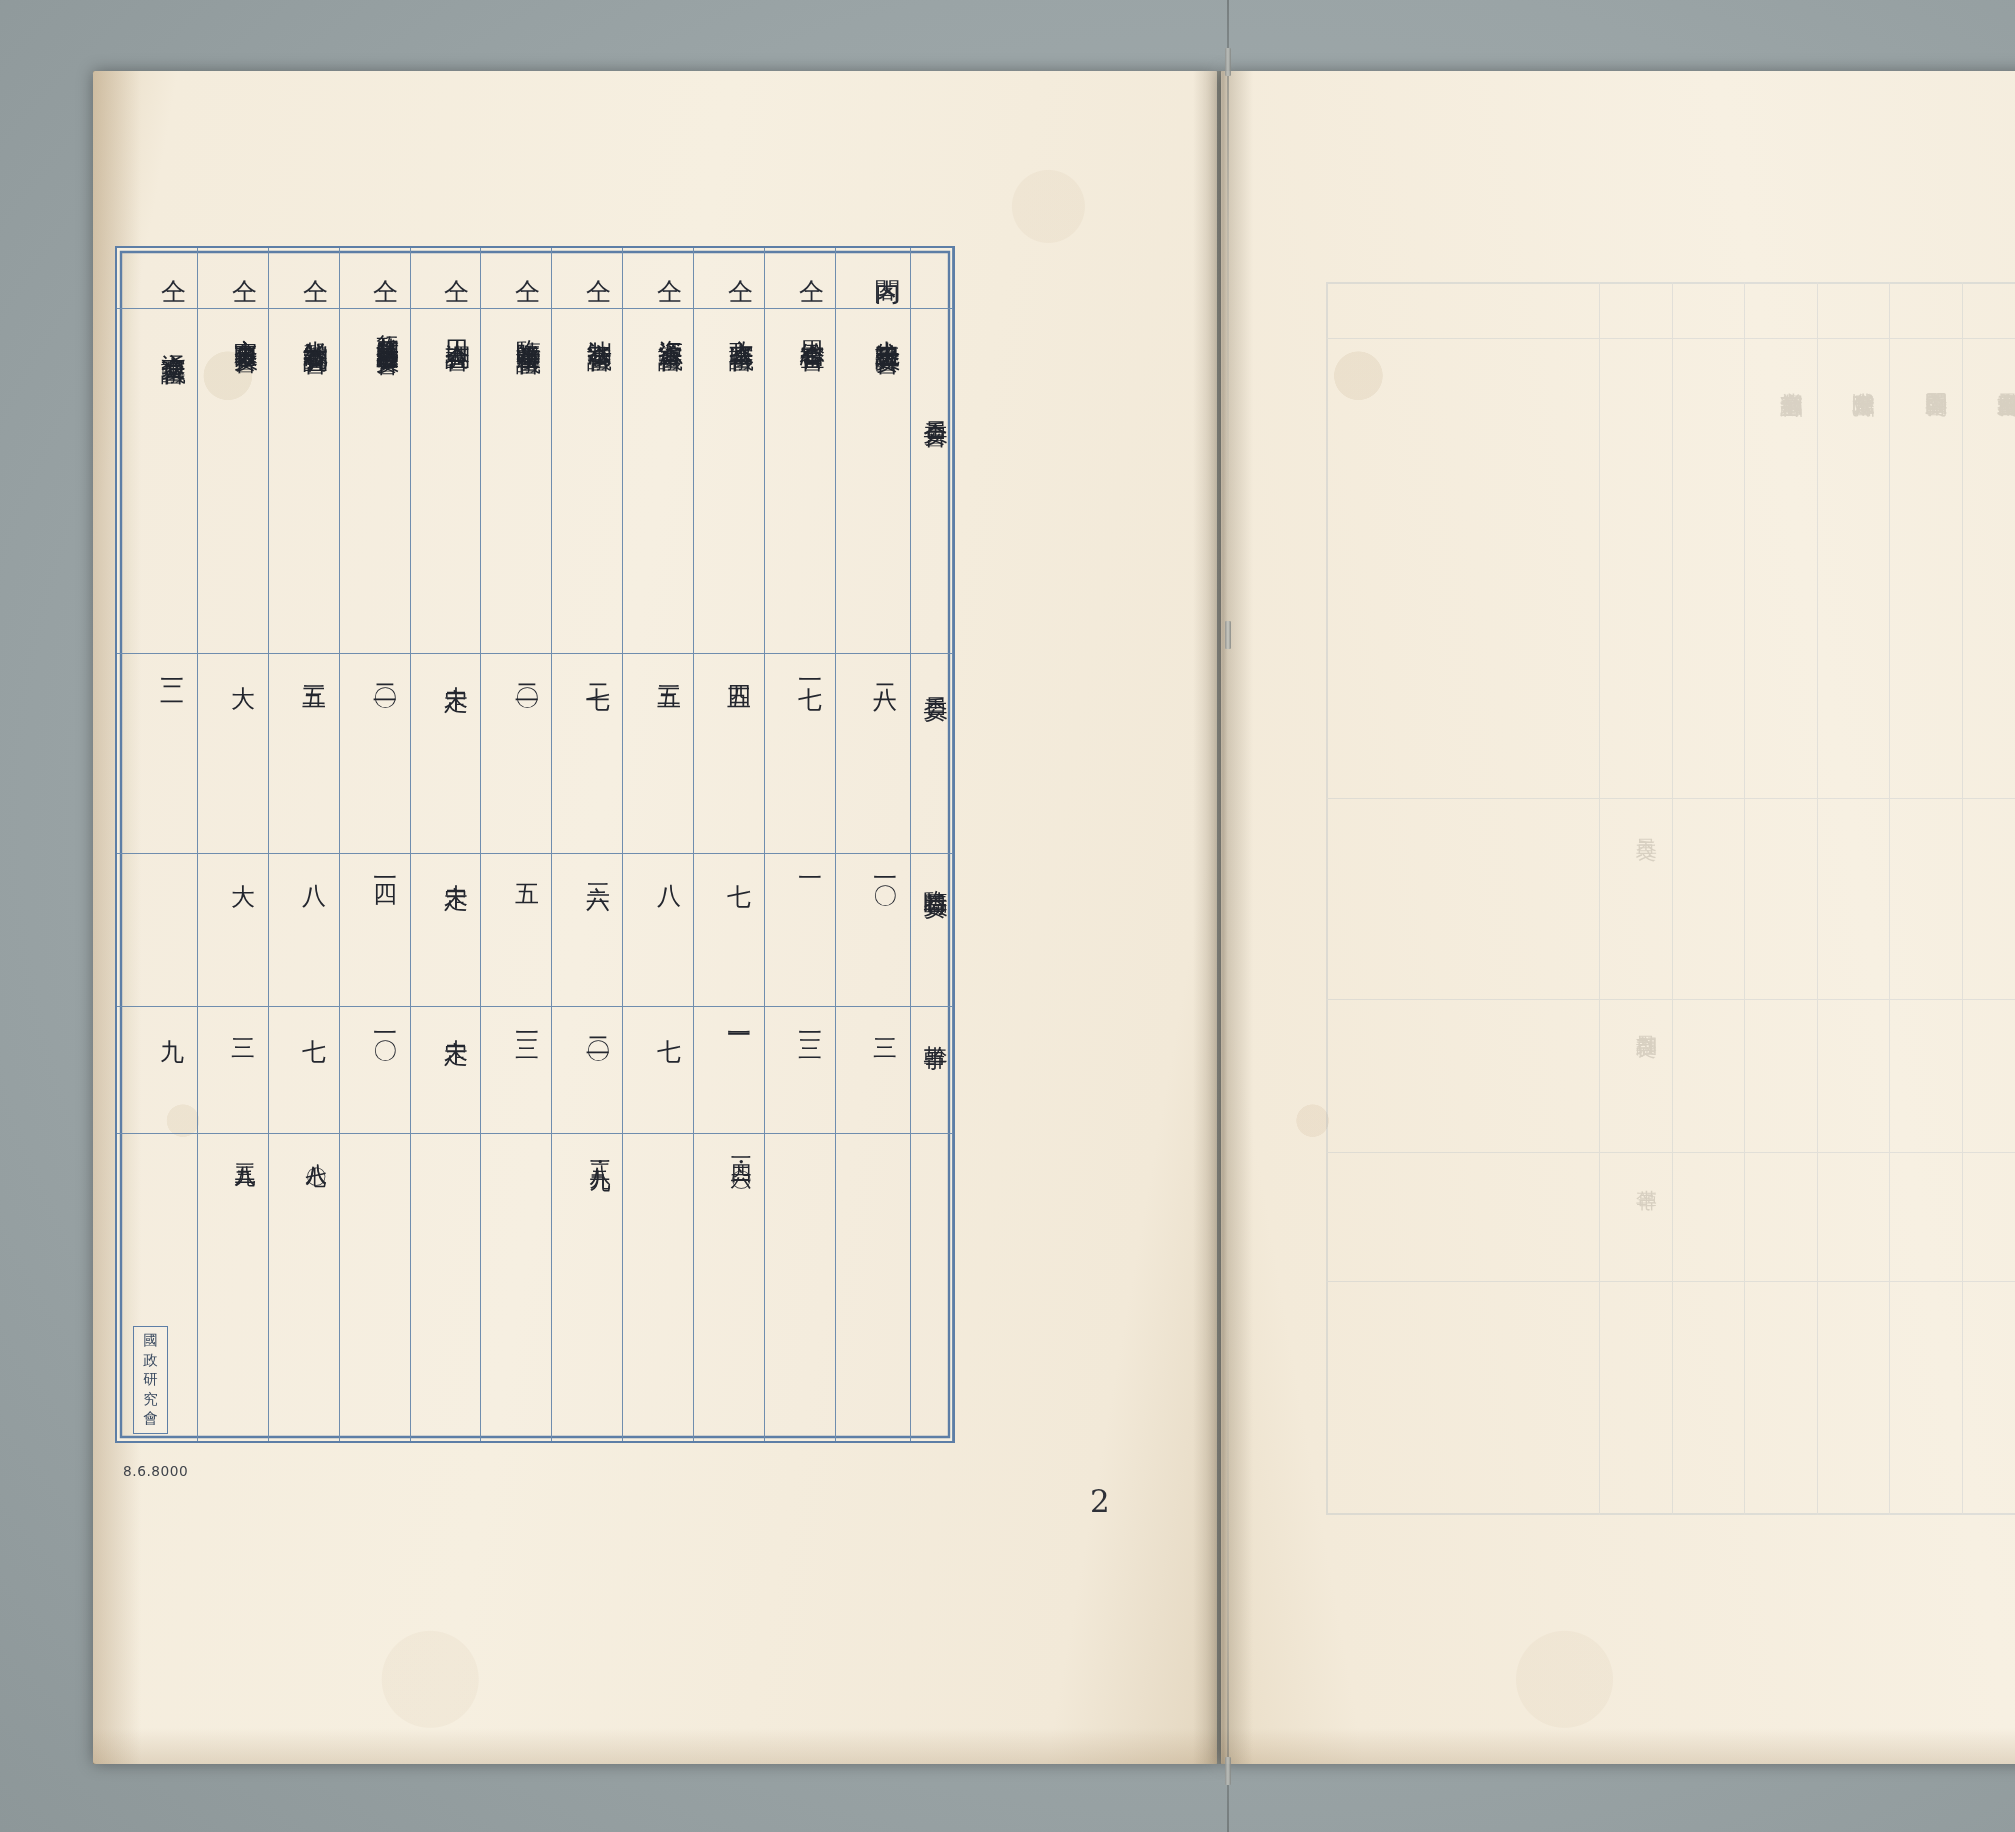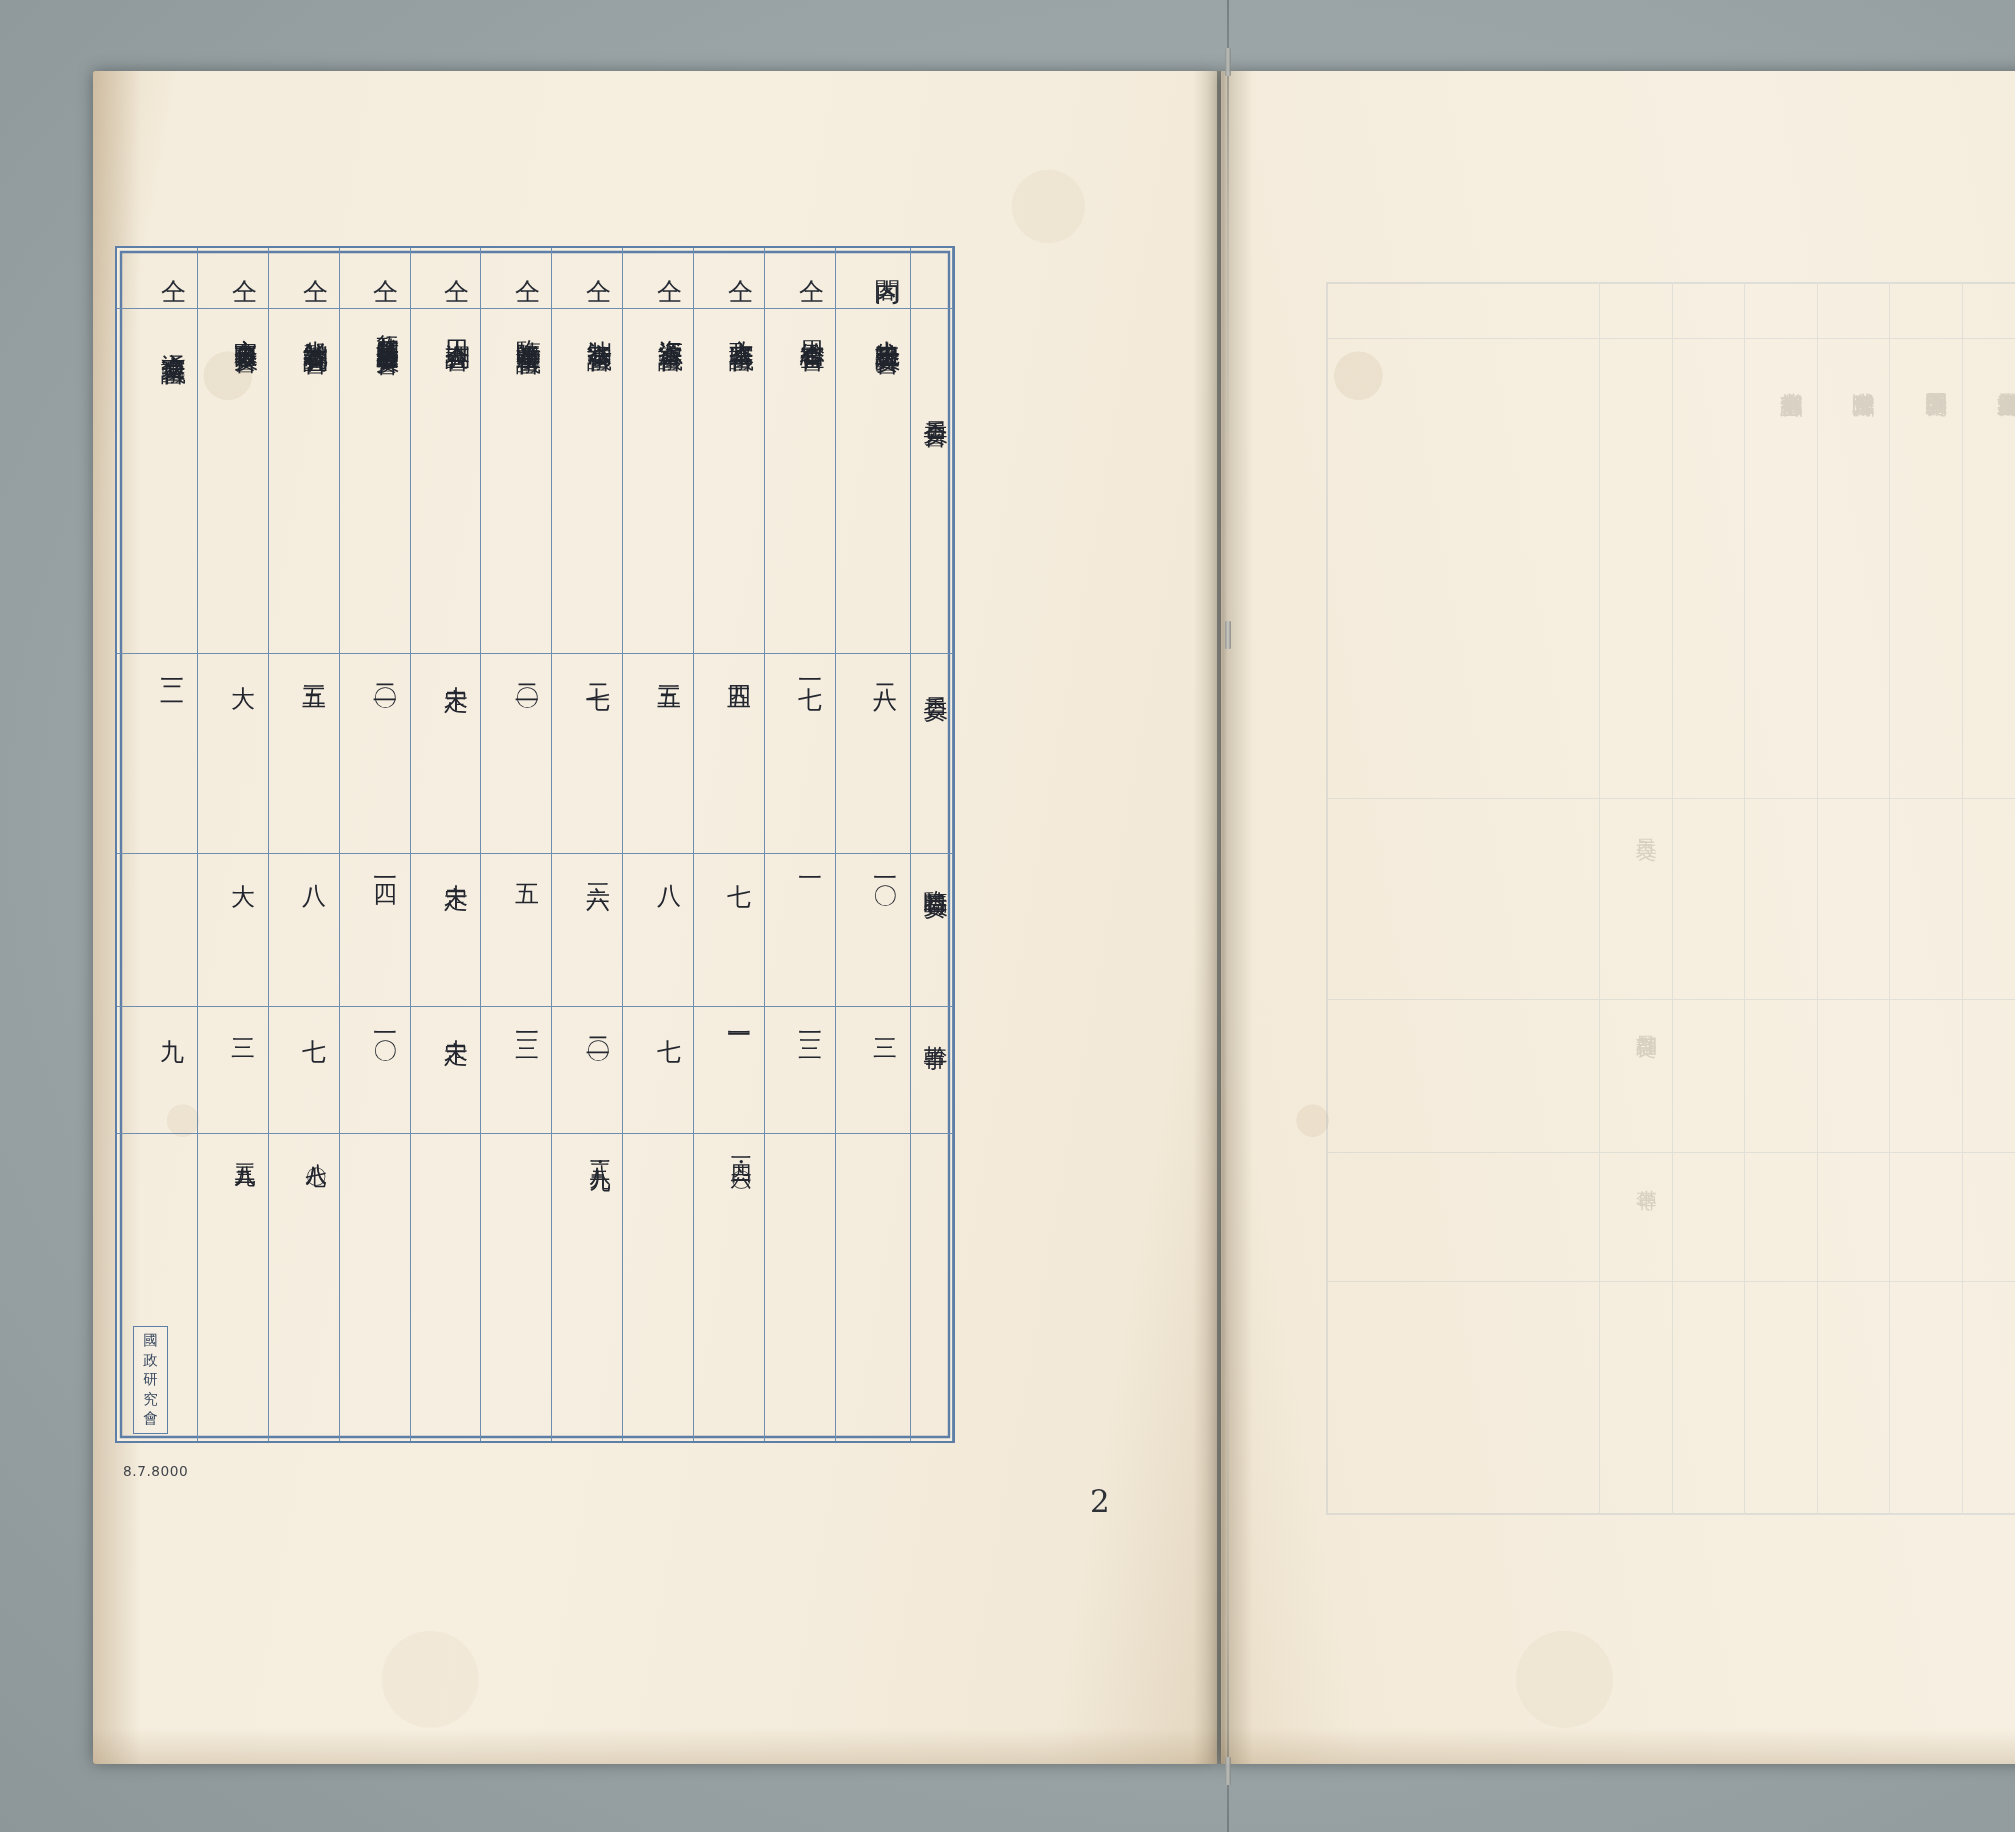--- a/index.html
+++ b/index.html
@@ -357,17 +357,17 @@
   </div>
 
   <div class="seal">
     <div>國</div>
     <div>政</div>
     <div>研</div>
     <div>究</div>
     <div>會</div>
   </div>
 
-  <div class="print-code">8.7.8000</div>
+  <div class="print-code">8.6.8000</div>
   <div class="folio">2</div>
 
 </div>
 
 
 </body></html>

